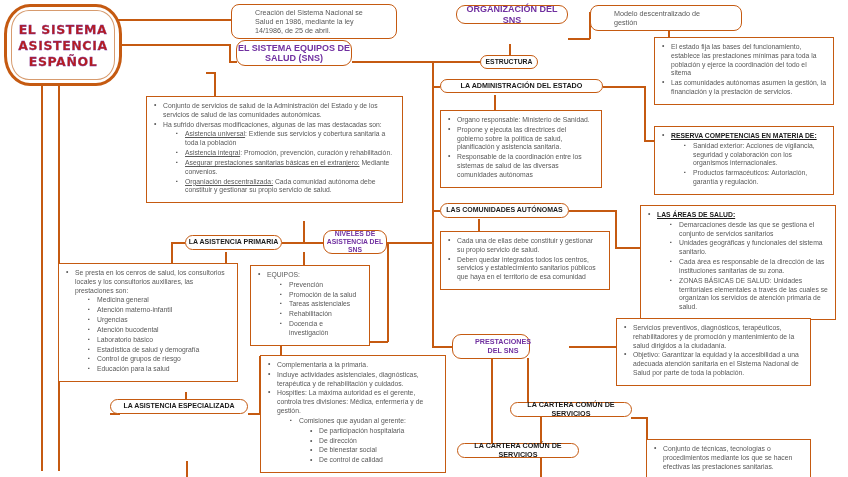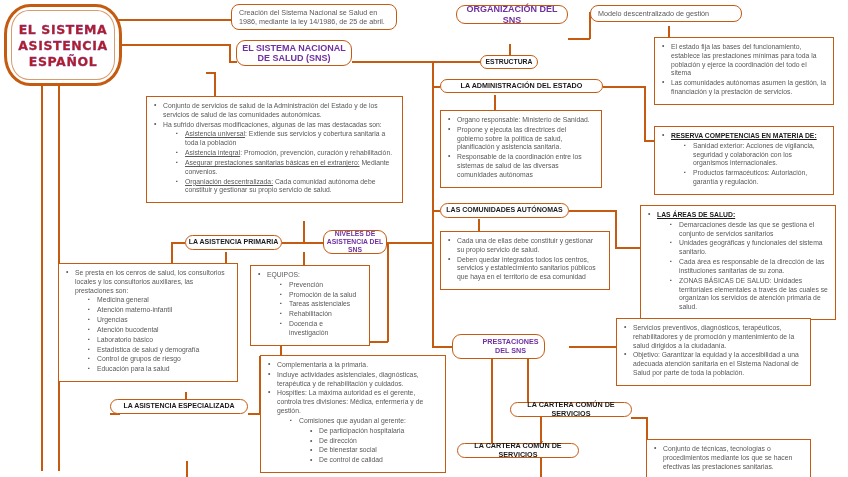--- a/index.html
+++ b/index.html
@@ -18,21 +18,21 @@
         display:flex;align-items:center;justify-content:center;
         text-align:center;font-weight:bold;line-height:1.15;}
   .pill.purple{color:#7030A0;}
   .pill.dark{color:#1a1a1a;}
 
   
   .body{border:1.3px solid #C55A11;padding:5px 7px 6px 7px;
         line-height:1.30;color:#595959;}
 
   
-  .note{border:1.3px solid #C55A11;border-radius:8px;padding:3px 7px;
+  .note{border:1.3px solid #C55A11;border-radius:8px;padding:3px 23px;
         line-height:1.25;color:#595959;}
 
   ul{margin:0;padding:0;list-style:none;}
   li{position:relative;padding-left:9px;margin:0 0 1px 0;}
   li:before{content:"\2022";position:absolute;left:0;top:-1px;color:#595959;}
   ul ul{margin-top:1px;padding-left:13px;}
   ul ul>li:before{content:"\25AA";font-size:.8em;top:0;}
   ul ul ul{padding-left:11px;}
   ul ul ul>li:before{content:"\2022";font-size:1em;}
   .u{text-decoration:underline;}
@@ -139,37 +139,37 @@
       <span>EL SISTEMA</span>
       <span>ASISTENCIA</span>
       <span>ESPAÑOL</span>
     </div>
   </div>
 
   <div class="node note" style="left:231px;top:4px;width:166px;font-size:7.2px;">Creación del Sistema Nacional se Salud en 1986, mediante la ley 14/1986, de 25 de abril.</div>
 
   <div class="node note" style="left:590px;top:5px;width:152px;font-size:7.2px;">Modelo descentralizado de gestión</div>
 
-  <div class="node pill purple" style="left:236px;top:40px;width:116px;height:26px;font-size:9px;">EL SISTEMA NACIONAL DE SALUD (SNS)</div>
+  <div class="node pill purple" style="left:236px;top:40px;width:116px;height:26px;font-size:9px;">EL SISTEMA EQUIPOS DE SALUD (SNS)</div>
 
   <div class="node pill purple" style="left:456px;top:5px;width:112px;height:19px;font-size:9px;">ORGANIZACIÓN DEL SNS</div>
 
   <div class="node pill dark" style="left:480px;top:55px;width:58px;height:14px;font-size:6.8px;">ESTRUCTURA</div>
 
   <div class="node pill dark" style="left:440px;top:79px;width:163px;height:14px;font-size:7.2px;">LA ADMINISTRACIÓN DEL ESTADO</div>
 
   <div class="node pill dark" style="left:440px;top:203px;width:129px;height:15px;font-size:7px;">LAS COMUNIDADES AUTÓNOMAS</div>
 
   <div class="node pill dark" style="left:185px;top:235px;width:97px;height:15px;font-size:7px;">LA ASISTENCIA PRIMARIA</div>
 
   <div class="node pill purple" style="left:323px;top:230px;width:64px;height:24px;font-size:6.8px;">NIVELES DE ASISTENCIA DEL SNS</div>
 
   <div class="node pill dark" style="left:110px;top:399px;width:138px;height:15px;font-size:7px;">LA ASISTENCIA ESPECIALIZADA</div>
 
-  <div class="node pill purple" style="left:452px;top:334px;width:93px;height:25px;font-size:7.2px;padding-left:24px;">PRESTACIONES DEL SNS</div>
+  <div class="node pill purple" style="left:452px;top:334px;width:78px;height:25px;font-size:7.2px;padding-left:24px;">PRESTACIONES DEL SNS</div>
 
   <div class="node pill dark" style="left:510px;top:402px;width:122px;height:15px;font-size:7.2px;">LA CARTERA COMÚN DE SERVICIOS</div>
 
   <div class="node pill dark" style="left:457px;top:443px;width:122px;height:15px;font-size:7.2px;">LA CARTERA COMÚN DE SERVICIOS</div>
 
   <div class="node body" style="left:146px;top:96px;width:257px;font-size:6.8px;">
     <ul>
       <li>Conjunto de servicios de salud de la Administración del Estado y de los servicios de salud de las comunidades autonómicas.</li>
       <li>
         <span>Ha sufrido diversas modificaciones, algunas de las mas destacadas son:</span>

